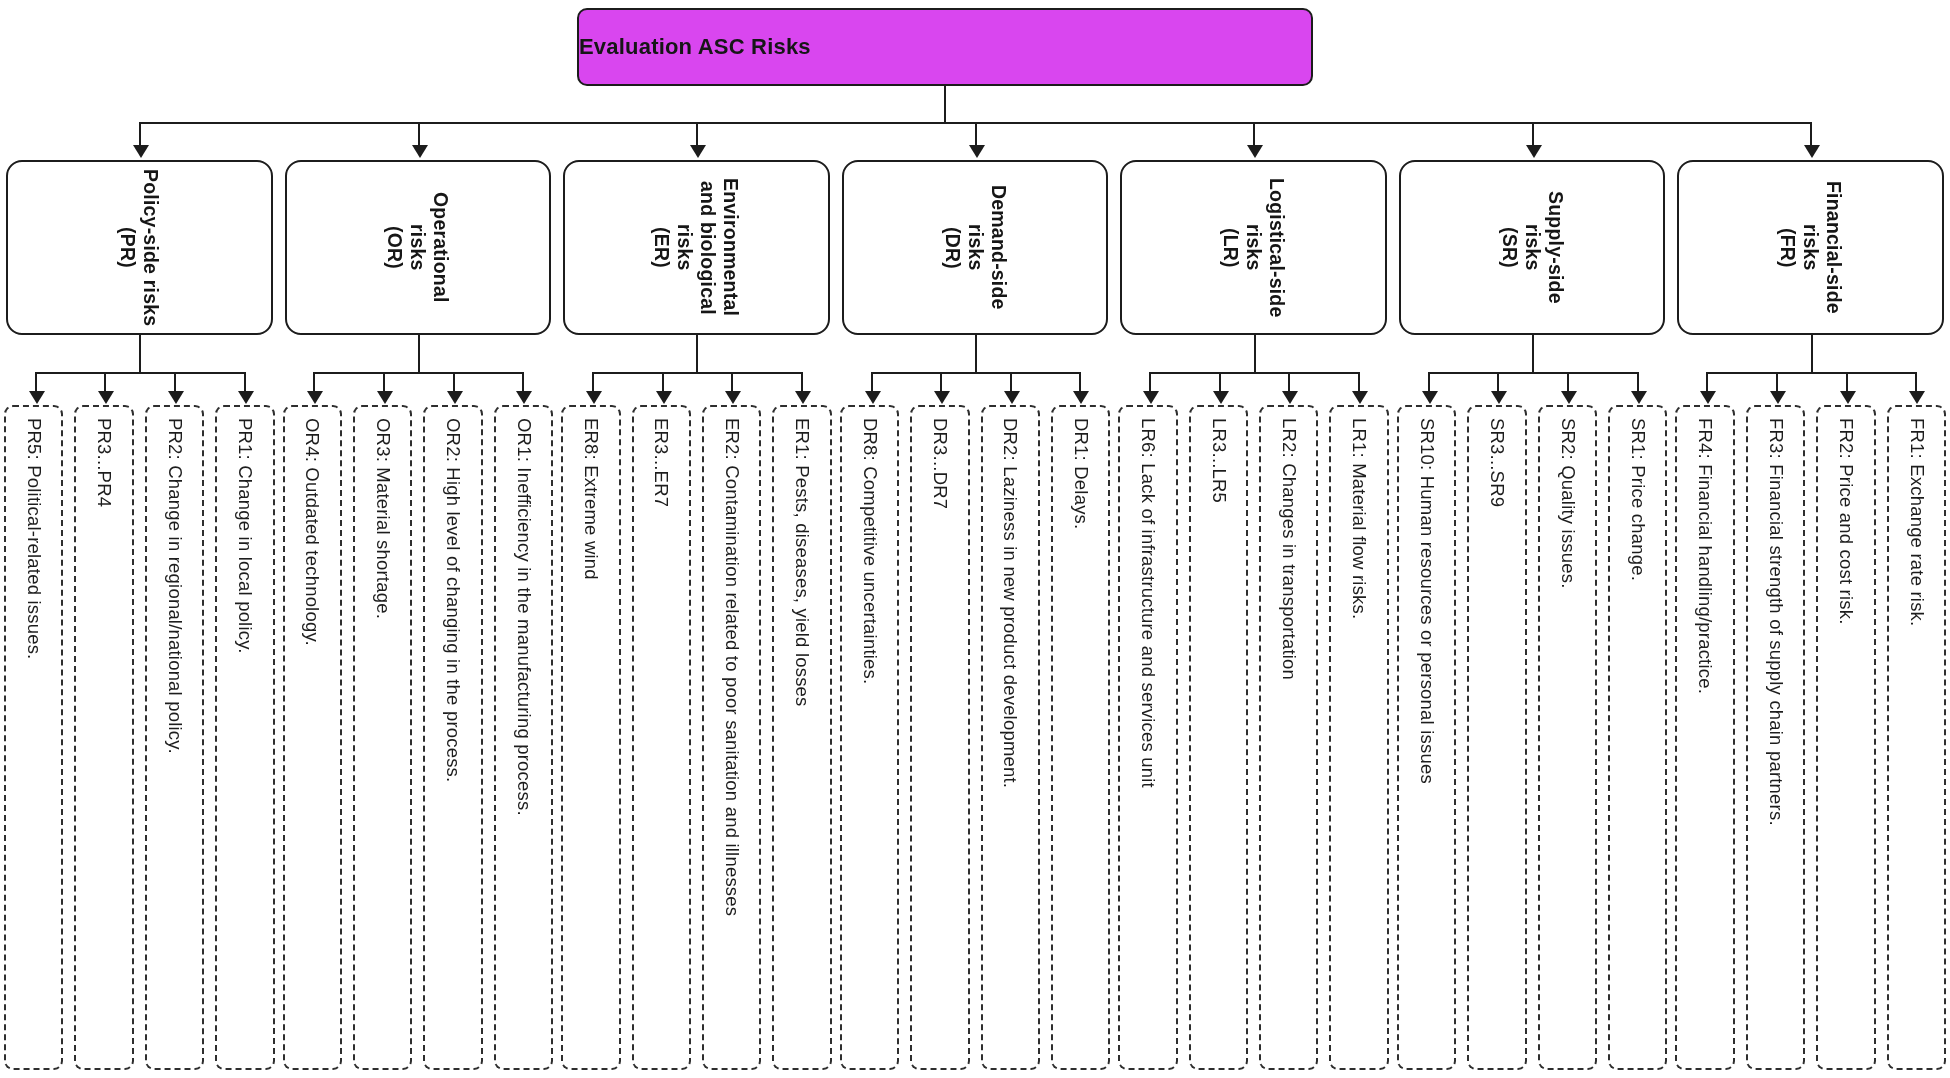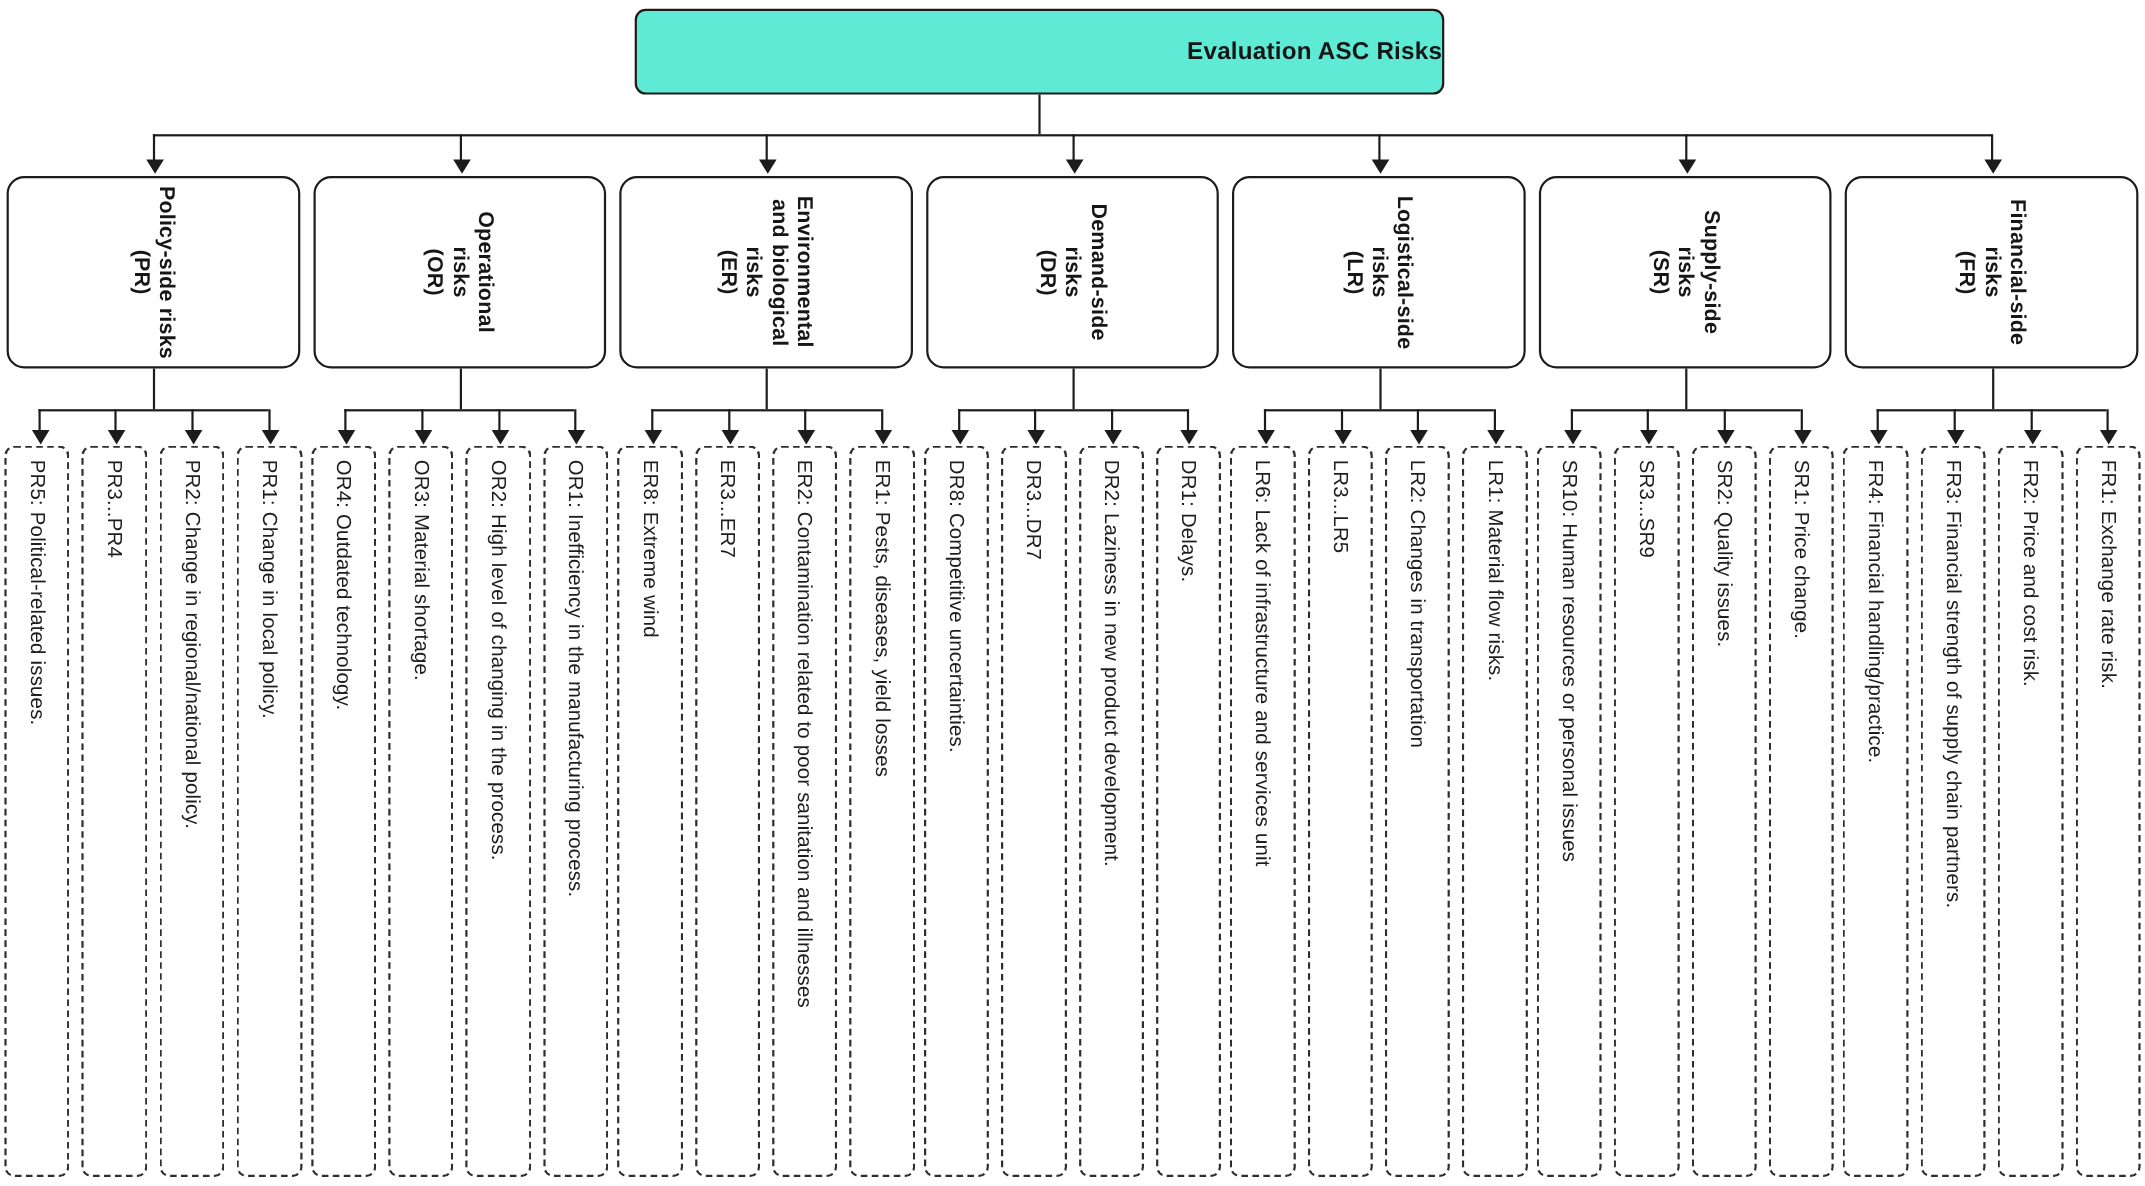--- a/index.html
+++ b/index.html
@@ -10,22 +10,22 @@
   html,body{margin:0;padding:0;background:var(--background);}
   .canvas{
     position:relative;width:1950px;height:1078px;background:var(--background);
     font-family:"Liberation Sans","DejaVu Sans",sans-serif;color:var(--text);
     overflow:hidden;
   }
 
   
   .root-box{
     position:absolute;left:577px;top:8px;width:736px;height:78px;
-    border:2.5px solid var(--box-border);border-radius:10px;background:#5eead4;
-    display:flex;align-items:center;justify-content:flex-end;
+    border:2.5px solid var(--box-border);border-radius:10px;background:#d946ef;
+    display:flex;align-items:center;justify-content:flex-start;
   }
   .root-box .title{font-size:22px;font-weight:bold;letter-spacing:.2px;}
 
   
   .root-stub{position:absolute;left:944px;top:86px;height:36px;width:0;border-left:2.5px solid var(--line);}
   .root-hline{position:absolute;top:122px;left:139px;width:1672px;height:0;border-top:2.5px solid var(--line);}
   .rdrop{position:absolute;top:122px;height:24px;width:0;border-left:2.5px solid var(--line);}
   .rdrop::after,.cdrop::after{
     content:"";position:absolute;bottom:-12px;left:0;transform:translateX(-50%);
     width:0;height:0;border-left:8px solid transparent;border-right:8px solid transparent;

